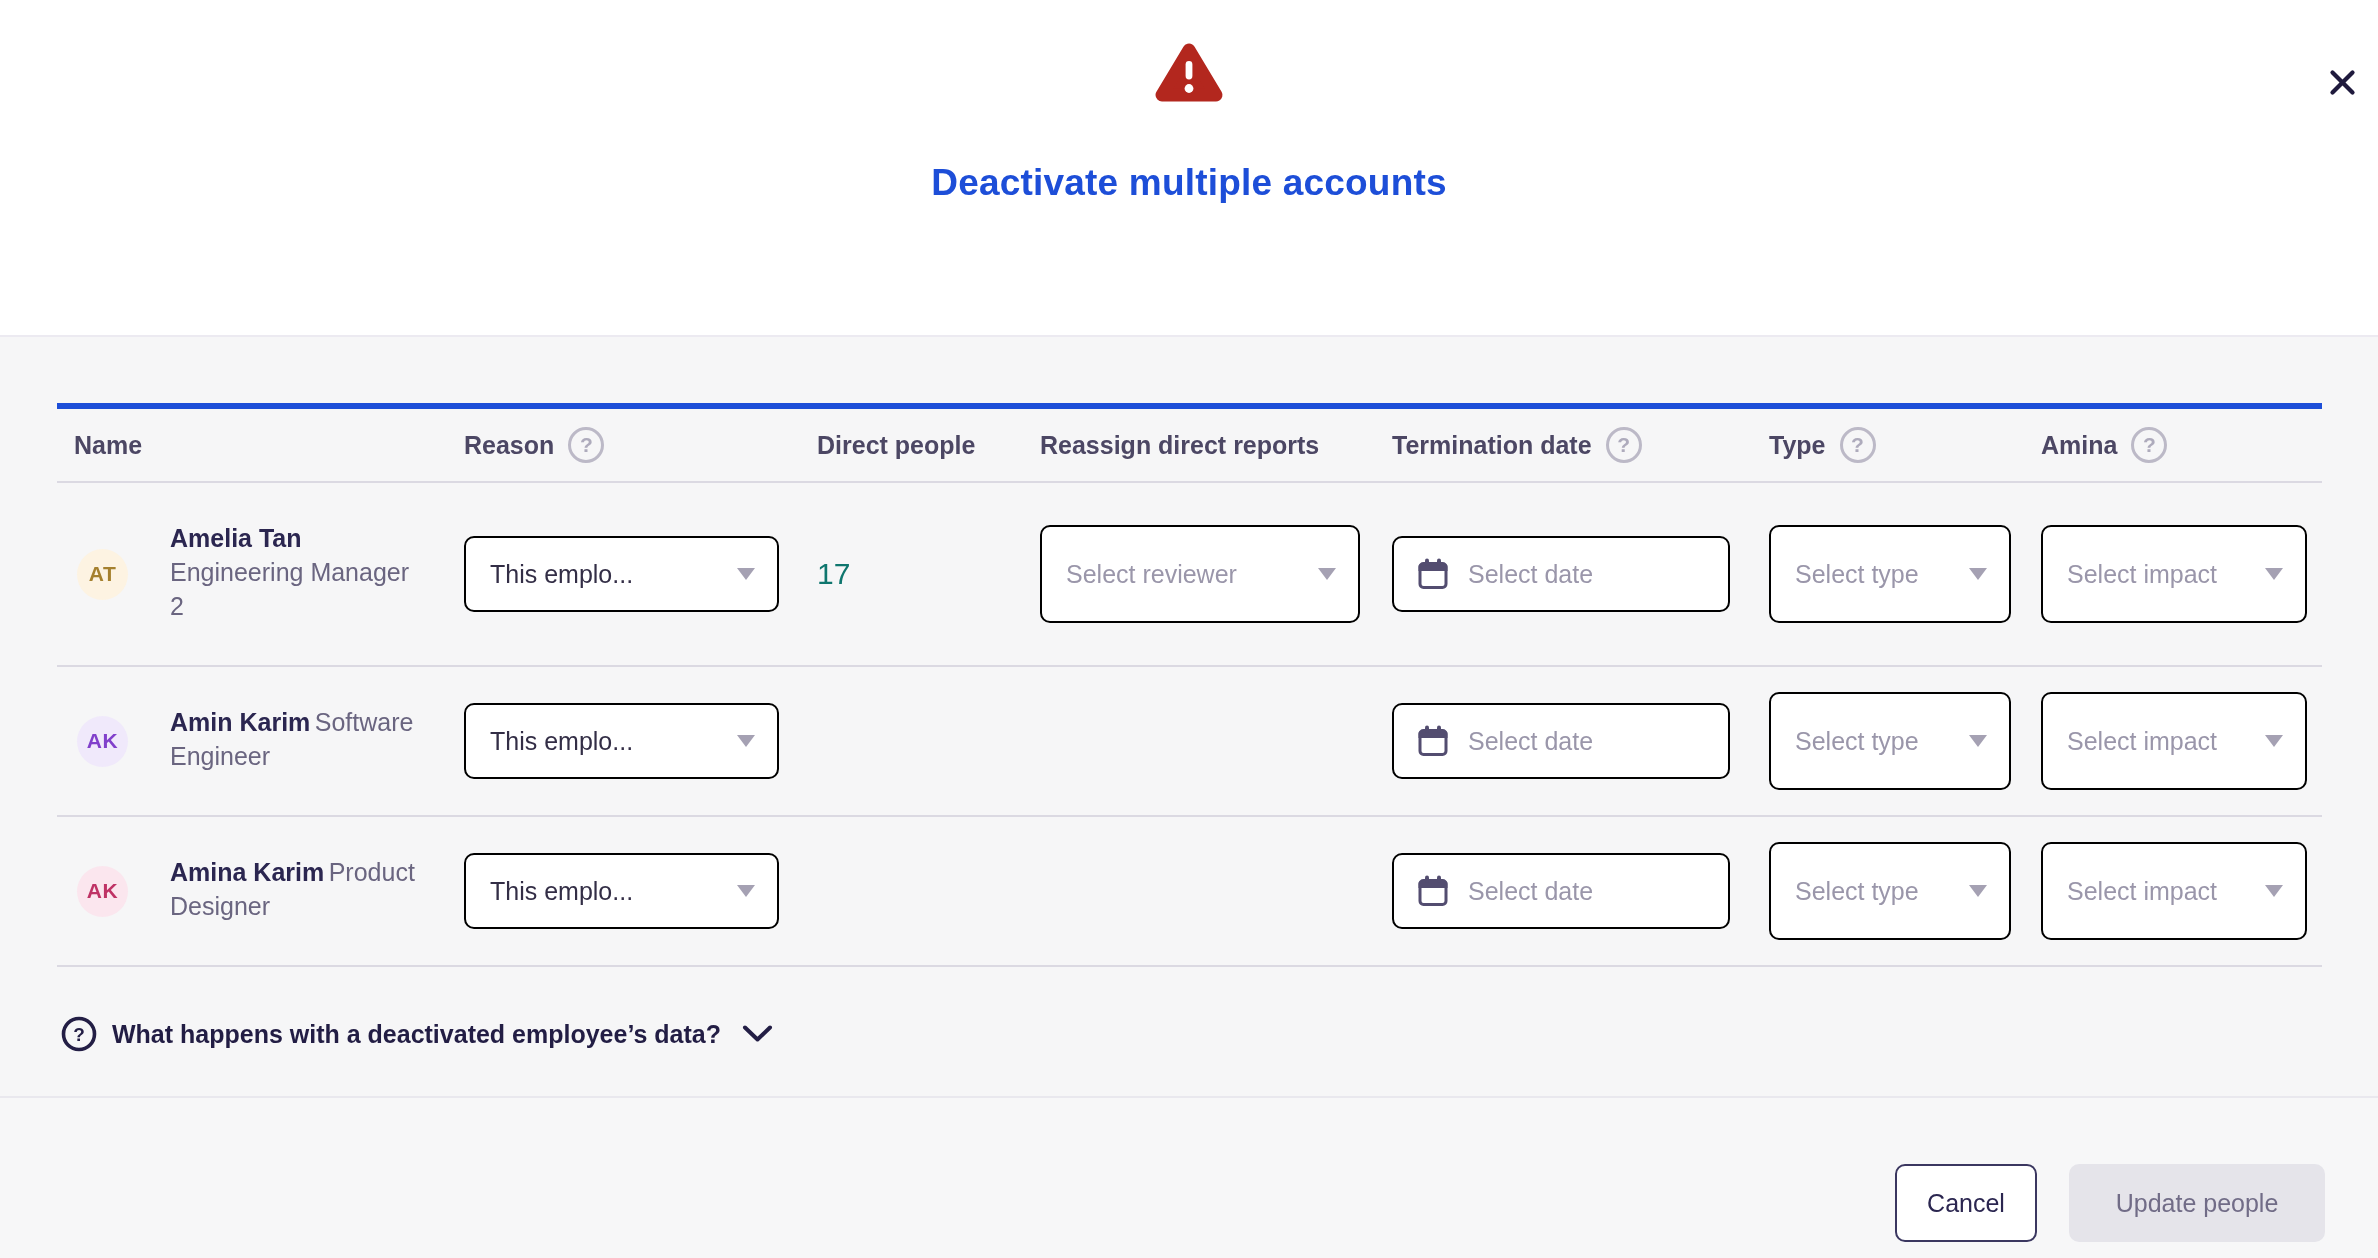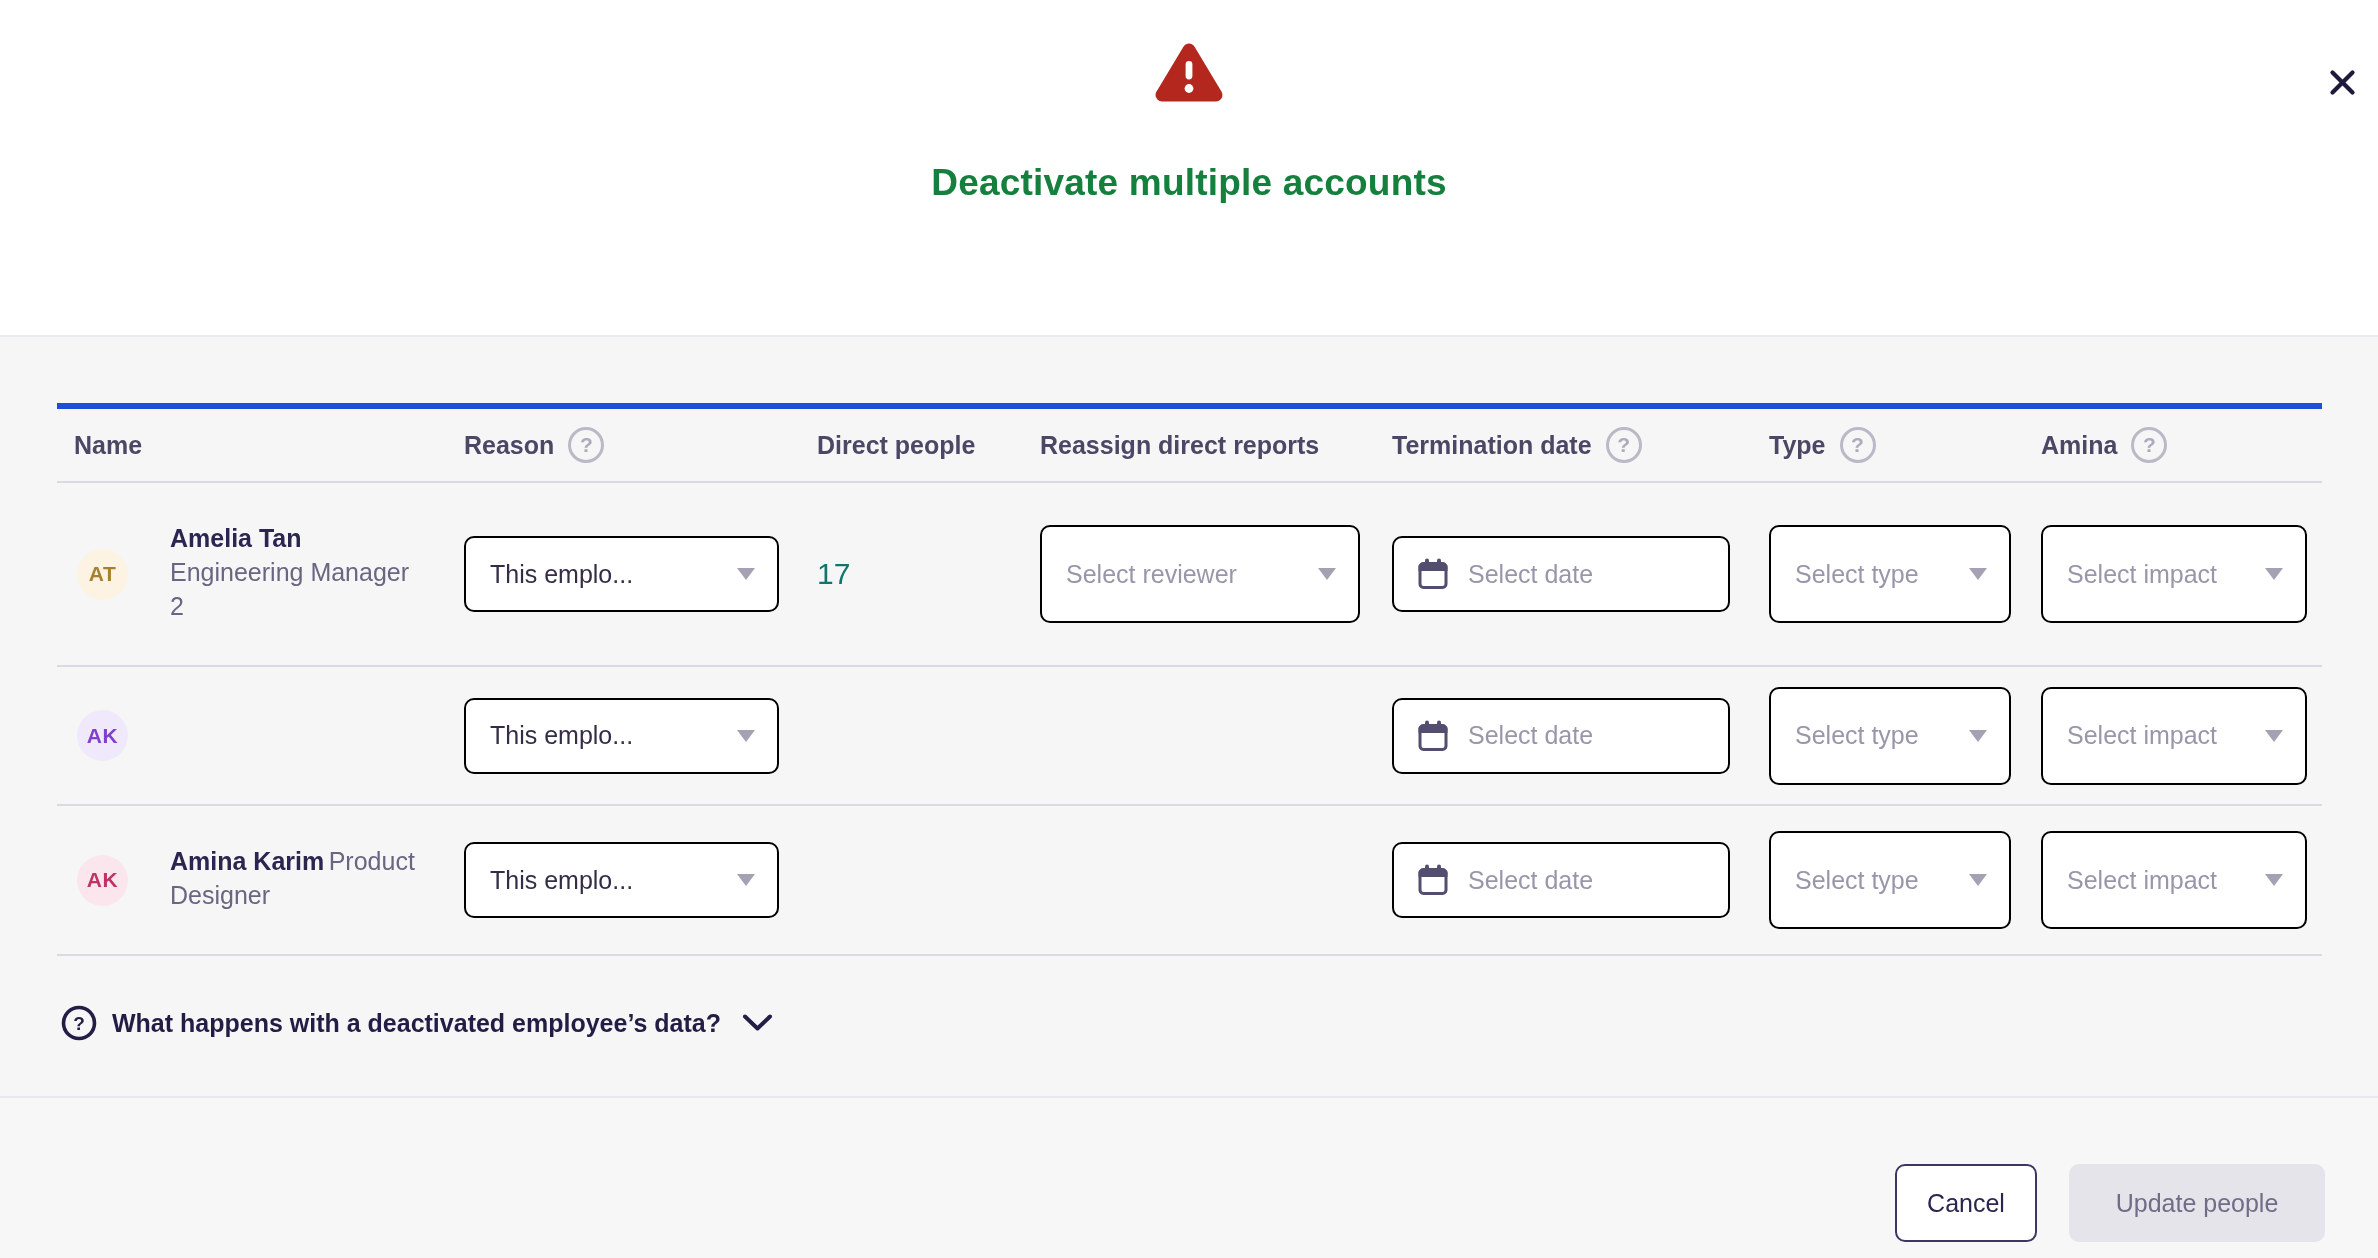--- a/index.html
+++ b/index.html
@@ -7,21 +7,21 @@
     width:2378px;height:1258px;overflow:hidden;position:relative;
     background:#ffffff;
     font-family:"Liberation Sans","DejaVu Sans",sans-serif;
     -webkit-font-smoothing:antialiased;
   }
   *{box-sizing:border-box;}
 
   
   .modal-header{height:297px;border-bottom:2px solid #eceaf1;text-align:center;position:relative;}
   .warning-icon{display:block;margin:40px auto 0;}
-  .modal-title{margin:58px 0 8px;font-size:37px;font-weight:700;color:#15803d;letter-spacing:.2px;}
+  .modal-title{margin:58px 0 8px;font-size:37px;font-weight:700;color:#1d4ed8;letter-spacing:.2px;}
   .close-btn{
     position:absolute;top:16px;right:10px;width:52px;height:52px;
     background:none;border:none;cursor:pointer;display:flex;align-items:center;justify-content:center;
   }
 
   
   .modal-body{height:759px;background:#f6f6f7;padding:66px 56px 0 57px;}
   .grid{display:grid;grid-template-columns:407px 353px 223px 352px 377px 272px 281px;align-items:center;}
   .thead{height:80px;border-top:6px solid #1d4ed8;border-bottom:2px solid #dbd9e2;}
   .th{display:flex;align-items:center;font-size:25px;font-weight:600;color:#4c4764;}
@@ -174,20 +174,24 @@
           <div class="field double w-impact">
             <span class="select-ph">Select impact</span>
             <span class="caret"></span>
           </div>
         </div>
       </div>
 
       <div class="grid trow">
         <div class="name-cell">
           <span class="avatar" style="background:#f0e9fb;color:#8140cb">AK</span>
+          <span class="name-text">
+            <span class="person-name">Amin Karim</span>
+            <span class="person-role">Software Engineer</span>
+          </span>
         </div>
         <div>
           <div class="field single w-reason">
             <span class="select-value">This emplo...</span>
             <span class="caret"></span>
           </div>
         </div>
         <div class="dr-value"></div>
         <div></div>
         <div>

